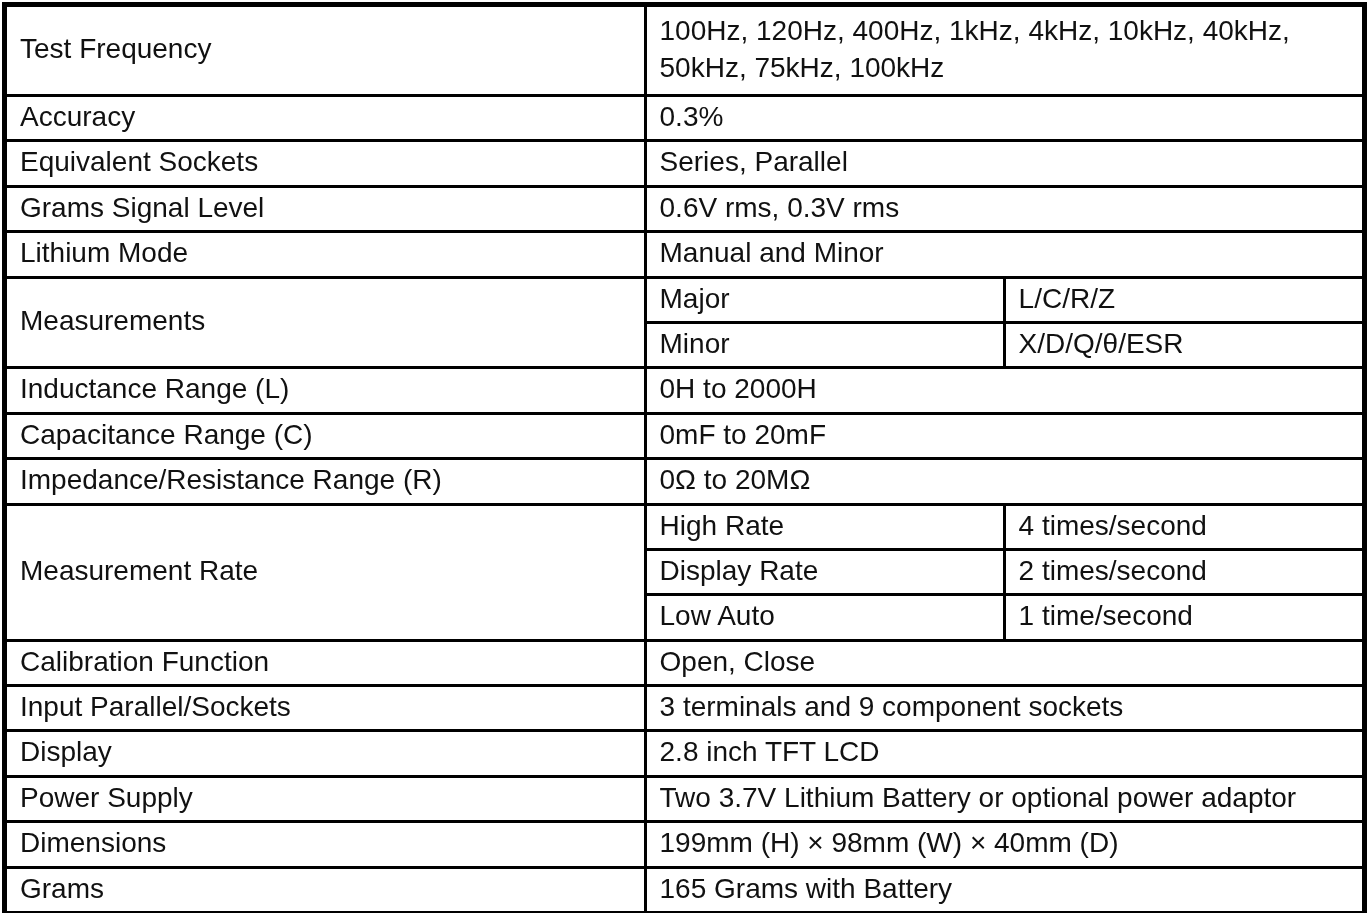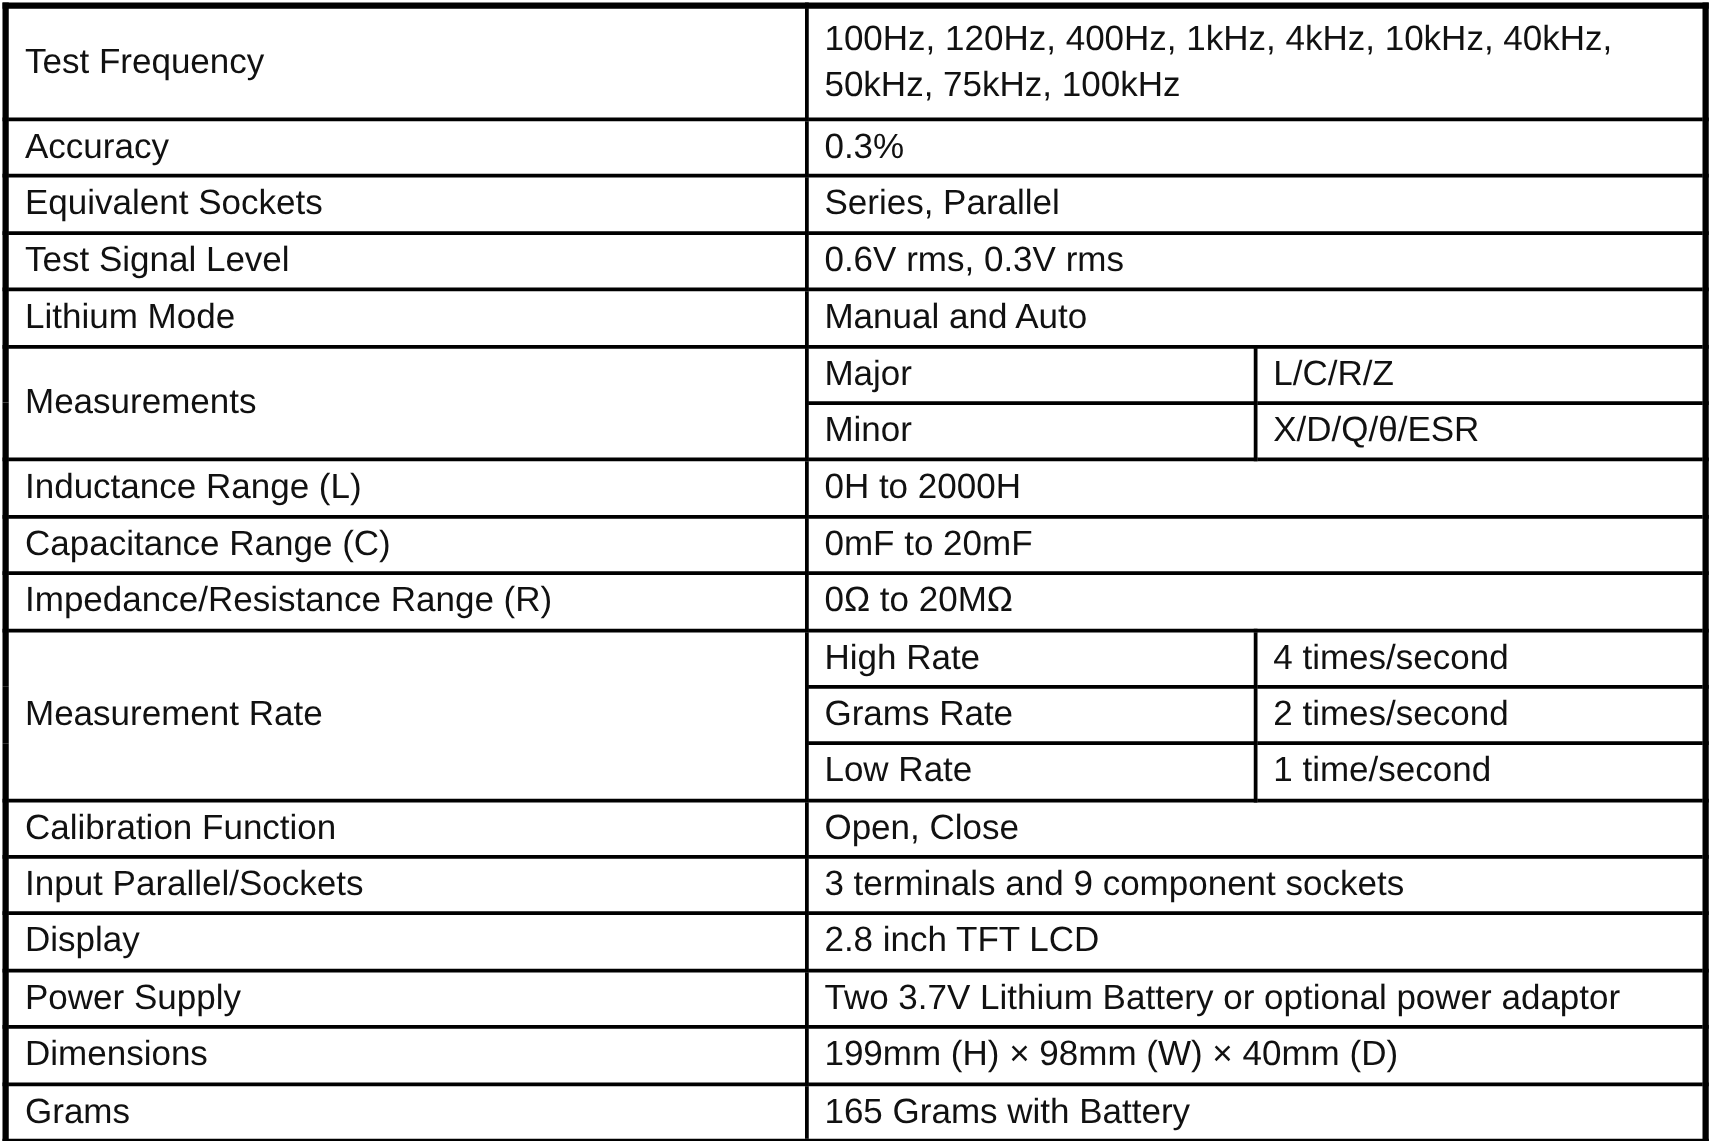--- a/index.html
+++ b/index.html
@@ -60,26 +60,26 @@
       </tr>
       <tr class="r-single">
         <td>Accuracy</td>
         <td colspan="2">0.3%</td>
       </tr>
       <tr class="r-single">
         <td>Equivalent Sockets</td>
         <td colspan="2">Series, Parallel</td>
       </tr>
       <tr class="r-single">
-        <td>Test Signal Level</td>
+        <td>Grams Signal Level</td>
         <td colspan="2">0.6V rms, 0.3V rms</td>
       </tr>
       <tr class="r-single">
         <td>Lithium Mode</td>
-        <td colspan="2">Manual and Auto</td>
+        <td colspan="2">Manual and Minor</td>
       </tr>
       <tr class="r-single">
         <td rowspan="2">Measurements</td>
         <td>Major</td>
         <td>L/C/R/Z</td>
       </tr>
       <tr class="r-single">
         <td>Minor</td>
         <td>X/D/Q/θ/ESR</td>
       </tr>
@@ -94,25 +94,25 @@
       <tr class="r-single">
         <td>Impedance/Resistance Range (R)</td>
         <td colspan="2">0Ω to 20MΩ</td>
       </tr>
       <tr class="r-single">
         <td rowspan="3">Measurement Rate</td>
         <td>High Rate</td>
         <td>4 times/second</td>
       </tr>
       <tr class="r-single">
-        <td>Grams Rate</td>
+        <td>Display Rate</td>
         <td>2 times/second</td>
       </tr>
       <tr class="r-single">
-        <td>Low Rate</td>
+        <td>Low Auto</td>
         <td>1 time/second</td>
       </tr>
       <tr class="r-single">
         <td>Calibration Function</td>
         <td colspan="2">Open, Close</td>
       </tr>
       <tr class="r-single">
         <td>Input Parallel/Sockets</td>
         <td colspan="2">3 terminals and 9 component sockets</td>
       </tr>

